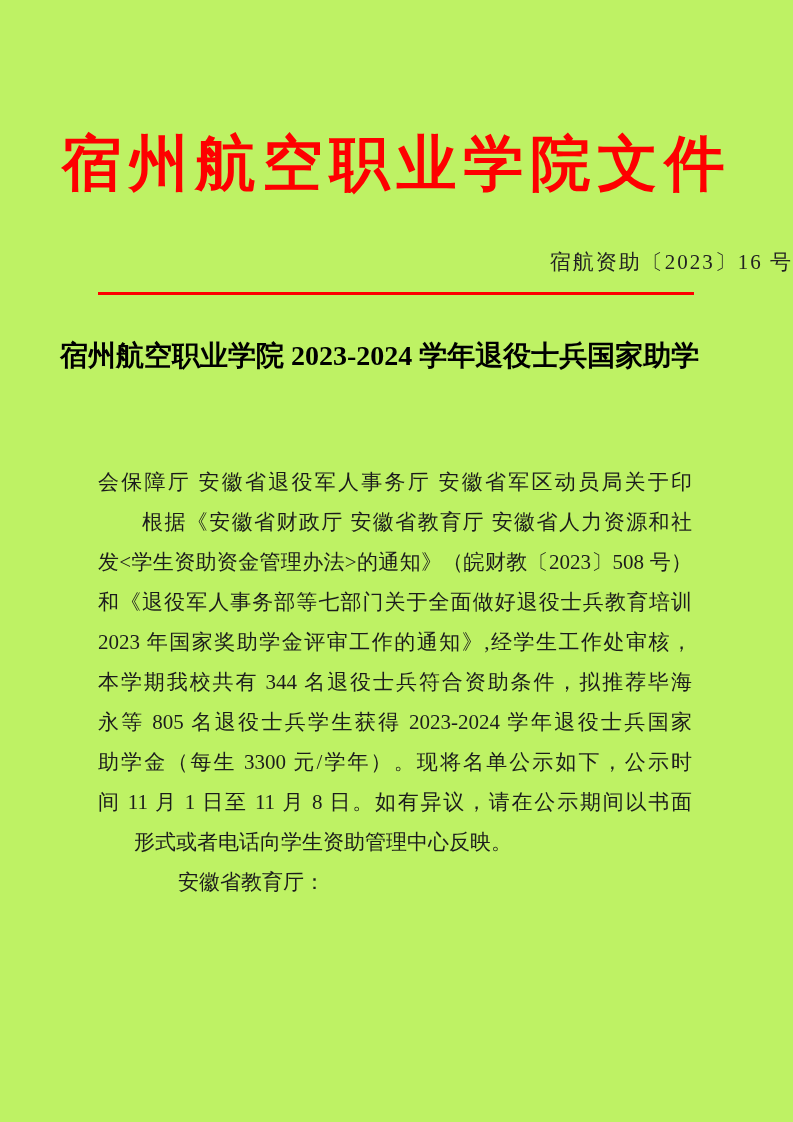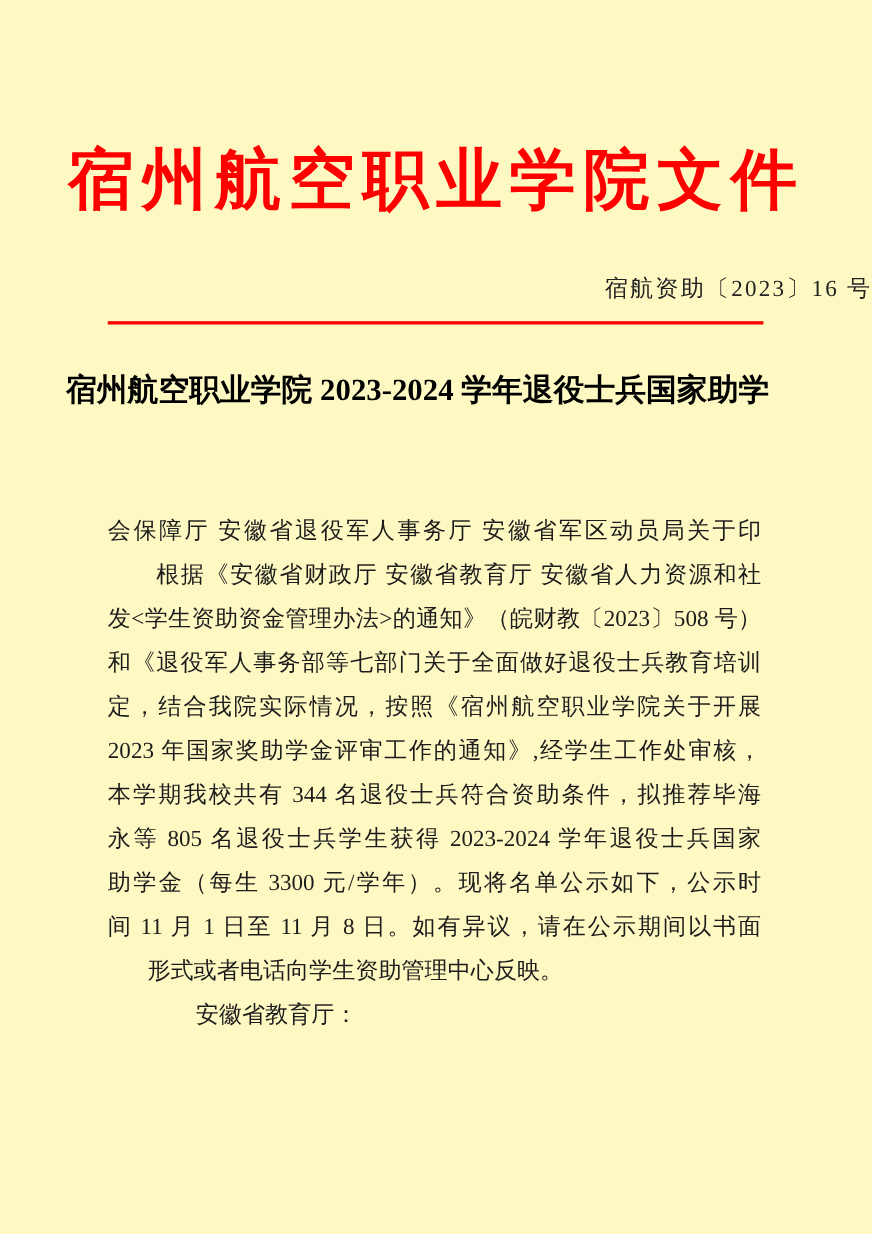--- a/index.html
+++ b/index.html
@@ -5,21 +5,21 @@
   html, body {
     margin: 0;
     padding: 0;
     background: #ffffff;
   }
   .page {
     position: relative;
     width: 793px;
     height: 1122px;
     margin: 0 auto;
-    background: #fef9c3;
+    background: #bef264;
     overflow: hidden;
     font-family: "Liberation Serif", "DejaVu Serif", serif;
     color: #1a1a1a;
   }
   .red-header {
     position: absolute;
     top: 122px;
     left: 0;
     width: 100%;
     text-align: center;
@@ -98,21 +98,20 @@
 
   <div class="notice-title">
     <div>宿州航空职业学院 2023-2024 学年退役士兵国家助学</div>
   </div>
 
   <div class="body-text">
     <div class="bline">会保障厅 安徽省退役军人事务厅 安徽省军区动员局关于印</div>
     <div class="bline indent">根据《安徽省财政厅 安徽省教育厅 安徽省人力资源和社</div>
     <div class="bline">发&lt;学生资助资金管理办法&gt;的通知》（皖财教〔2023〕508 号）</div>
     <div class="bline">和《退役军人事务部等七部门关于全面做好退役士兵教育培训</div>
-    <div class="bline">定，结合我院实际情况，按照《宿州航空职业学院关于开展</div>
     <div class="bline">2023 年国家奖助学金评审工作的通知》,经学生工作处审核，</div>
     <div class="bline">本学期我校共有 344 名退役士兵符合资助条件，拟推荐毕海</div>
     <div class="bline">永等 805 名退役士兵学生获得 2023-2024 学年退役士兵国家</div>
     <div class="bline">助学金（每生 3300 元/学年）。现将名单公示如下，公示时</div>
     <div class="bline">间 11 月 1 日至 11 月 8 日。如有异议，请在公示期间以书面</div>
     <div class="bline short">形式或者电话向学生资助管理中心反映。</div>
     <div class="bline short indent">安徽省教育厅：</div>
   </div>
 
 </div>

